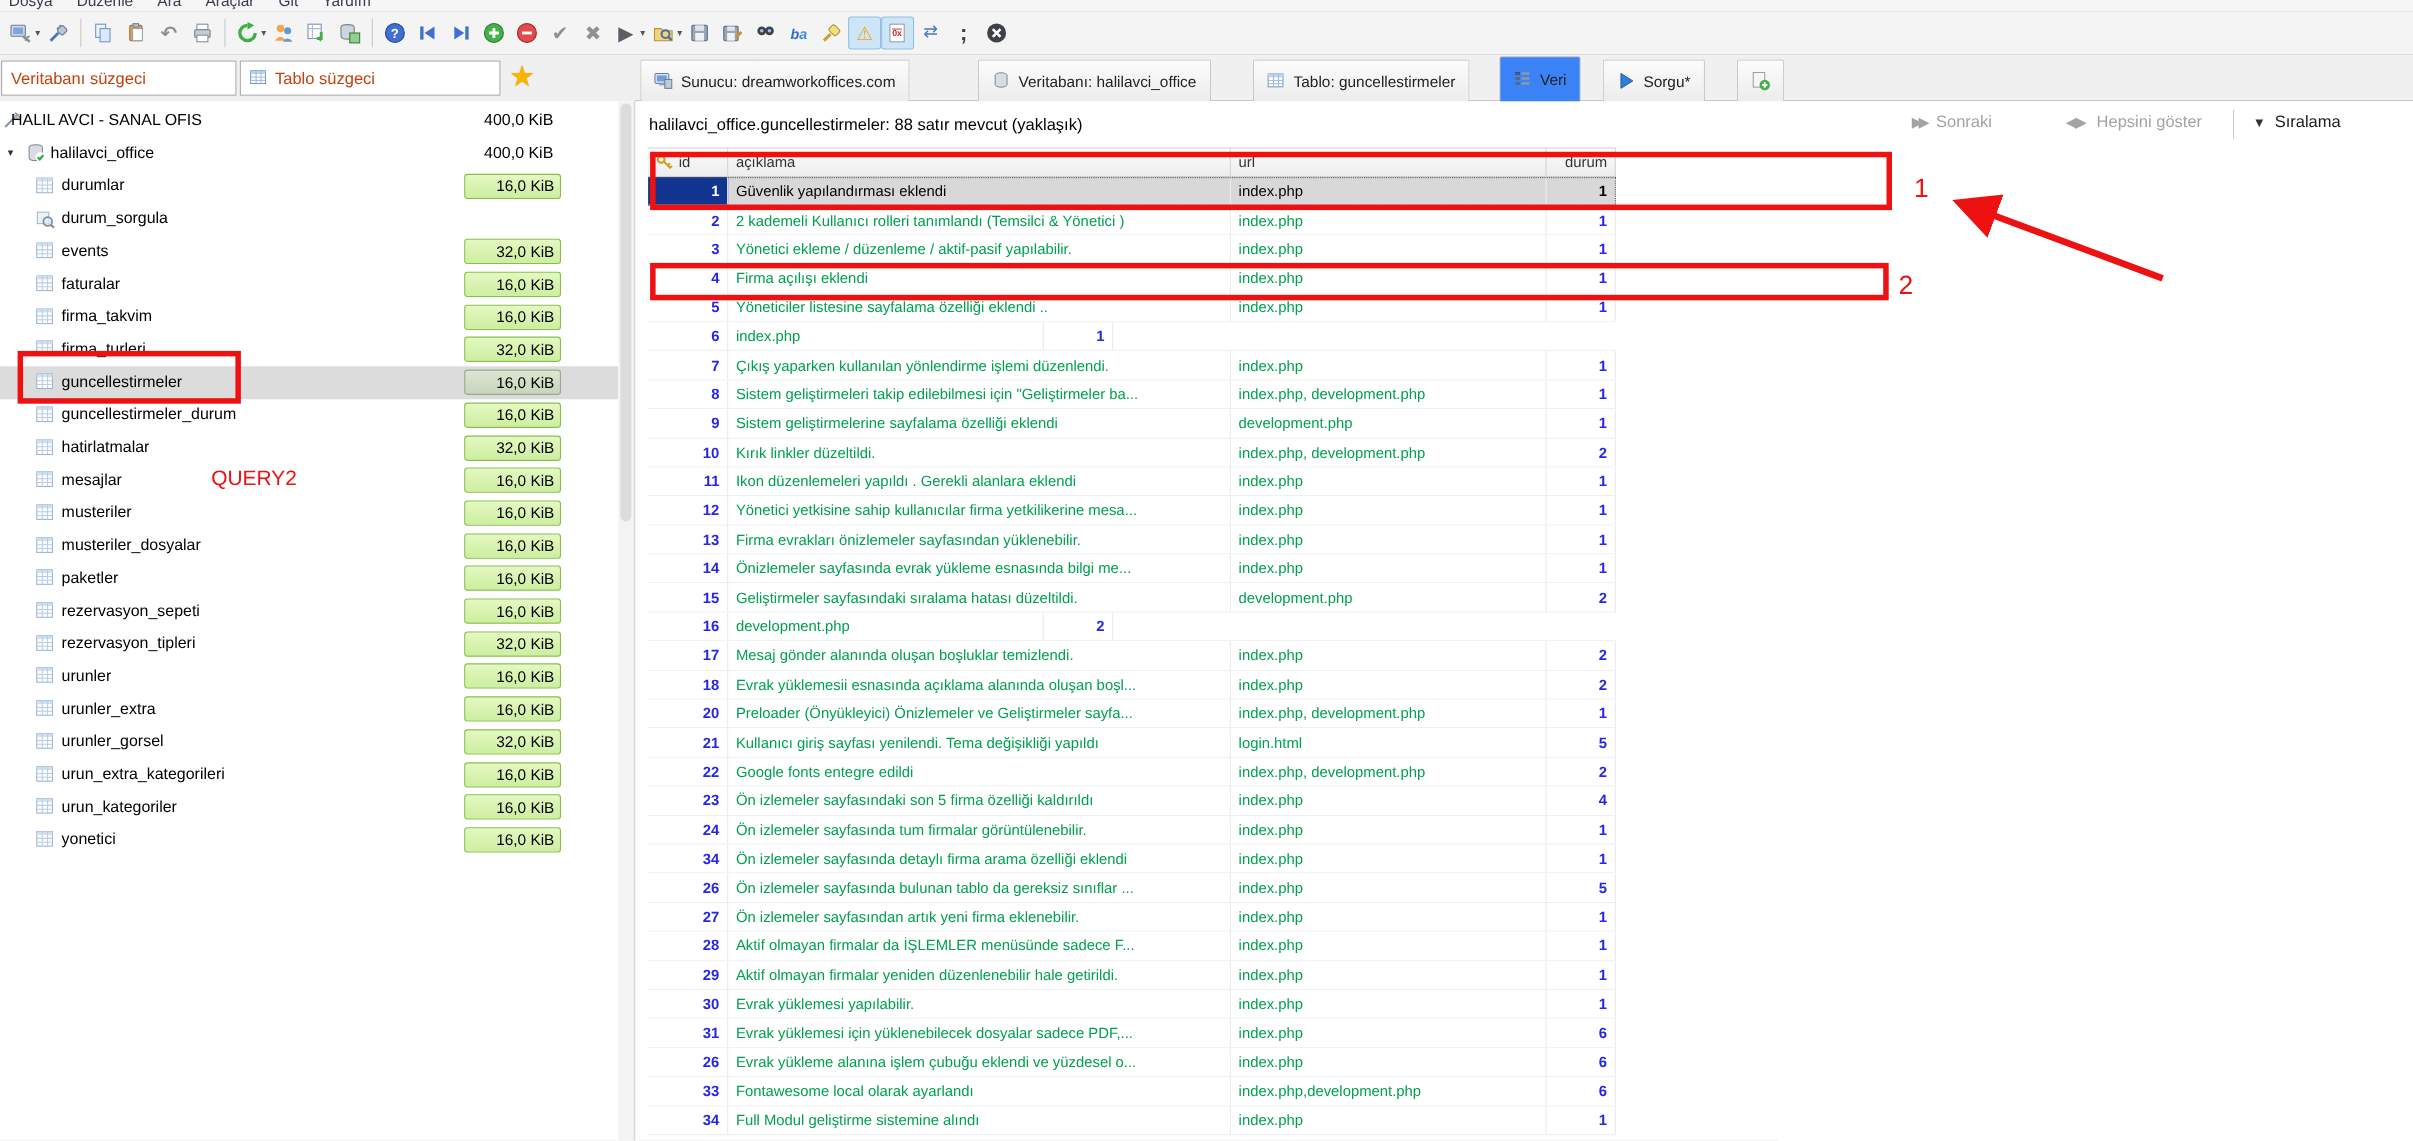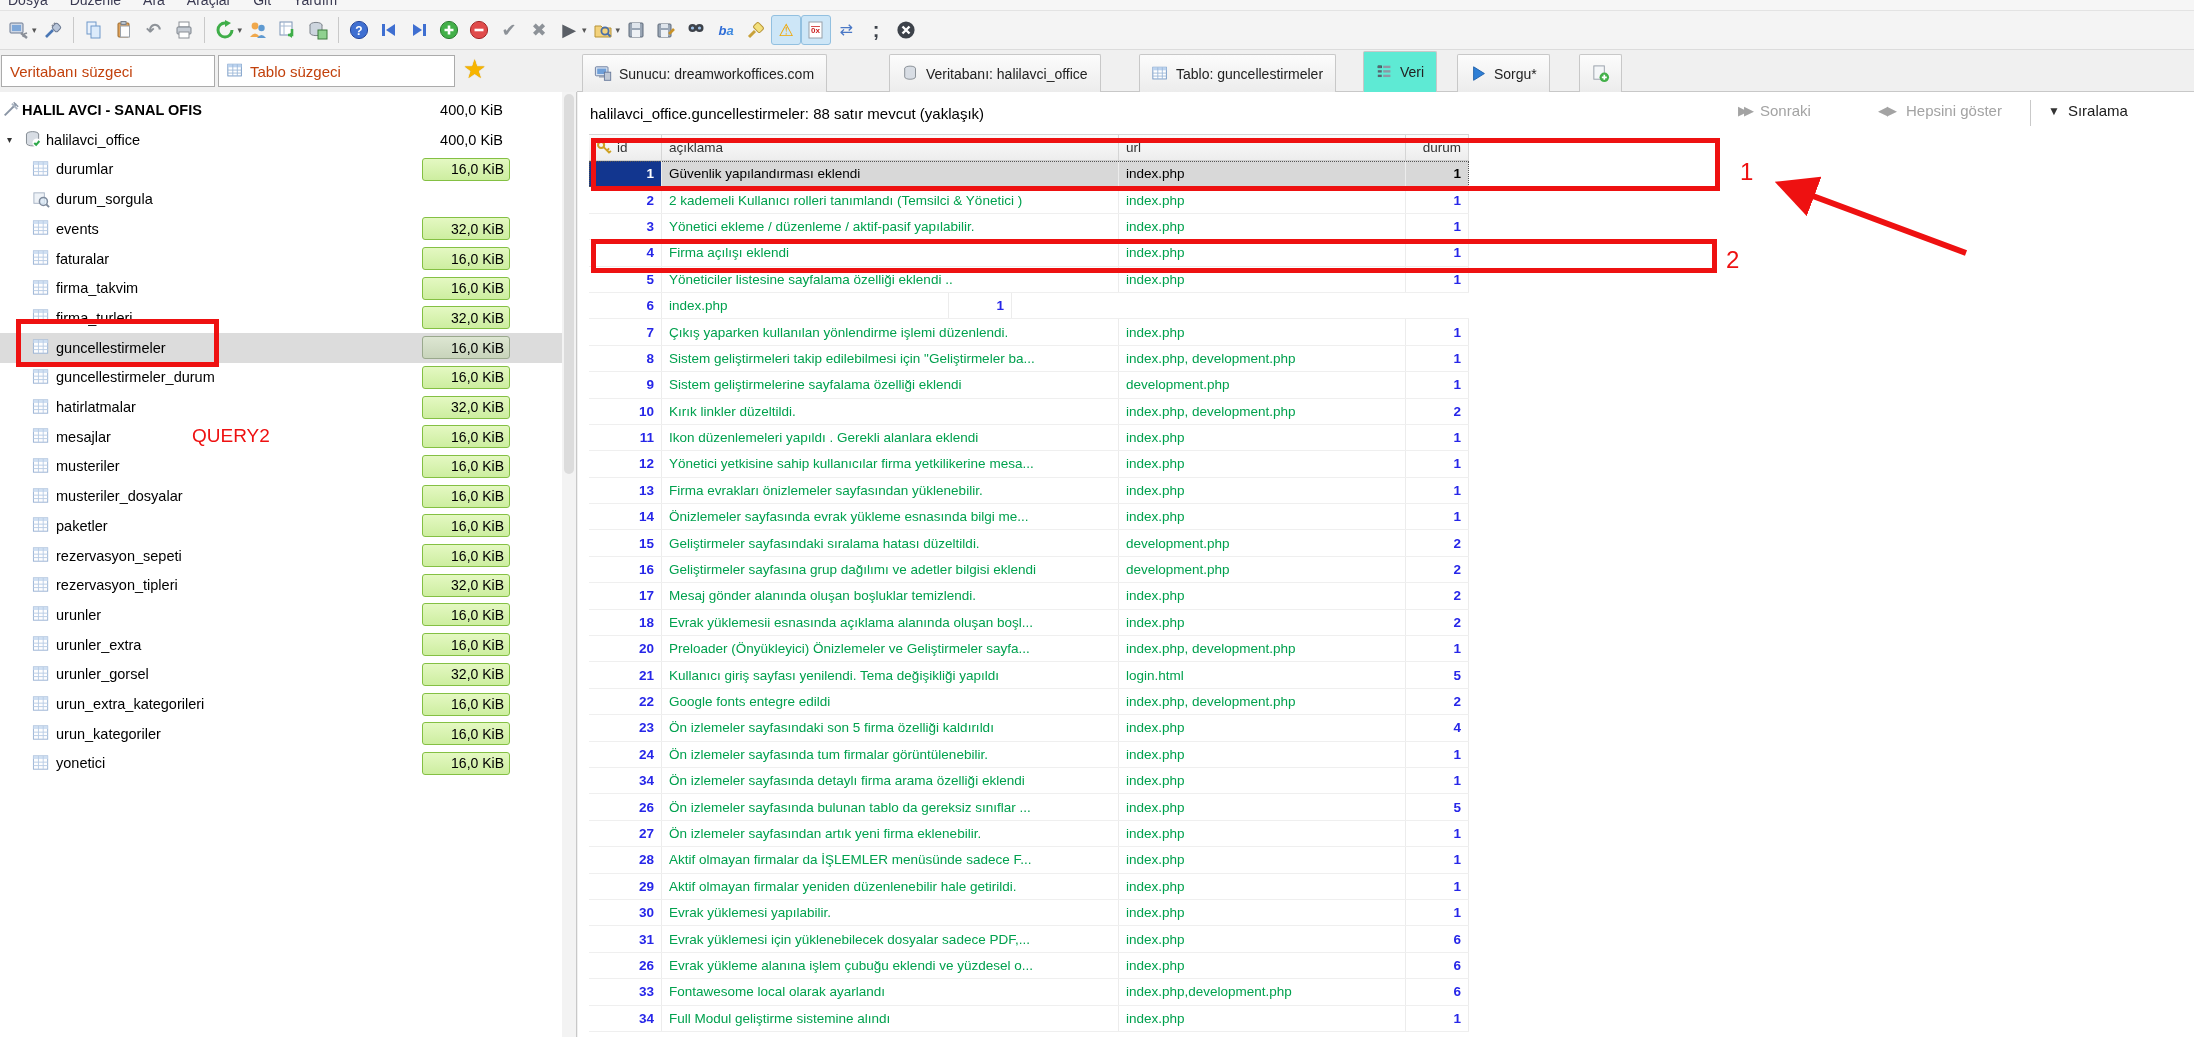--- a/index.html
+++ b/index.html
@@ -22,21 +22,21 @@
 
   
   #filterbar { position:absolute; left:0; top:50px; width:577px; height:42px; background:#f0f0f0; }
   .filter-input { position:absolute; top:5px; height:32px; background:#fff; border:1px solid #ababab; display:flex; align-items:center; padding:0 8px; color:#c2410c; font-size:15px; gap:6px; }
   #db-filter { left:1px; width:214px; }
   #table-filter { left:218px; width:237px; }
   #filter-star { position:absolute; left:463px; top:4px; font-size:26px; color:#f7b500; text-shadow:0 0 1px #c98f00; }
 
   #tabbar { position:absolute; left:577px; top:50px; width:1617px; height:42px; background:#f0f0f0; border-bottom:1px solid #c8c8c8; }
   .tab { position:absolute; top:4px; height:38px; display:flex; align-items:center; gap:7px; padding:0 12px; font-size:14px; color:#222; background:linear-gradient(#fcfcfc,#ececec); border:1px solid #c8c8c8; border-bottom:none; border-radius:2px 2px 0 0; white-space:nowrap; }
-  .tab.active { background:#5eead4; top:1px; height:41px; z-index:2; font-weight:400; }
+  .tab.active { background:#3b82f6; top:1px; height:41px; z-index:2; font-weight:400; }
   .tab-icon { width:17px; height:15px; display:inline-flex; align-items:center; justify-content:center; }
 
   
   #sidebar { position:absolute; left:0; top:92px; width:577px; height:945px; background:#fff; border-right:1px solid #c8c8c8; overflow:hidden; }
   .tree-row { position:absolute; left:0; width:562px; height:30px; display:flex; align-items:center; font-size:14.5px; color:#000; }
   .tree-row.selected { background:#dcdcdc; }
   .tree-expander { position:absolute; left:7px; font-size:10px; color:#333; }
   .tree-icon { position:absolute; display:inline-flex; }
   .tree-label { position:absolute; white-space:nowrap; }
   .size-plain { position:absolute; right:59px; width:90px; text-align:right; font-size:14.5px; }
@@ -439,21 +439,21 @@
         <div class="tree-row" style="top: 3px;">
           <span class="tree-icon" style="left: 2px;">
             <span style="display: inline-flex;">
               <svg width="18" height="18" viewBox="0 0 20 20">
                 <path d="M3 16 L16 3" stroke="#8a95a5" stroke-width="2.2"></path>
                 <path d="M11 3 l6 6" stroke="#aab4c2" stroke-width="2"></path>
                 <path d="M13 1.5 l2 2 M16 4.5 l2 2" stroke="#8a95a5" stroke-width="1.6"></path>
               </svg>
             </span>
           </span>
-          <span class="tree-label" style="left: 22px; font-weight: bold;">HALIL AVCI - SANAL OFIS</span>
+          <span class="tree-label" style="left: 10px;">HALIL AVCI - SANAL OFIS</span>
           <span class="size-plain">400,0 KiB</span>
         </div>
         <div class="tree-row" style="top: 32.7px;">
           <span class="tree-expander">▾</span>
           <span class="tree-icon" style="left: 24px;">
             <span style="display: inline-flex;">
               <svg width="19" height="19" viewBox="0 0 20 20">
                 <ellipse cx="9" cy="4.4" rx="6.4" ry="2.7" fill="#d8dde4" stroke="#81888f"></ellipse>
                 <path d="M2.6 4.4 v9.6 a6.4 2.7 0 0 0 12.8 0 v-9.6" fill="#d8dde4" stroke="#81888f"></path>
                 <circle cx="13.5" cy="13.5" r="4.6" fill="#fff"></circle>
@@ -865,21 +865,20 @@
             <div class="gcell cnum" style="width: 63px;">1</div>
           </div>
           <div class="grow">
             <div class="gcell cid" style="width: 73px;">15</div>
             <div class="gcell ctext" style="width: 457px;">Geliştirmeler sayfasındaki sıralama hatası düzeltildi.</div>
             <div class="gcell ctext" style="width: 287px;">development.php</div>
             <div class="gcell cnum" style="width: 63px;">2</div>
           </div>
           <div class="grow">
             <div class="gcell cid" style="width: 73px;">16</div>
-            <div class="gcell ctext" style="width: 457px;">Geliştirmeler sayfasına grup dağılımı ve adetler bilgisi eklendi</div>
             <div class="gcell ctext" style="width: 287px;">development.php</div>
             <div class="gcell cnum" style="width: 63px;">2</div>
           </div>
           <div class="grow">
             <div class="gcell cid" style="width: 73px;">17</div>
             <div class="gcell ctext" style="width: 457px;">Mesaj gönder alanında oluşan boşluklar temizlendi.</div>
             <div class="gcell ctext" style="width: 287px;">index.php</div>
             <div class="gcell cnum" style="width: 63px;">2</div>
           </div>
           <div class="grow">

